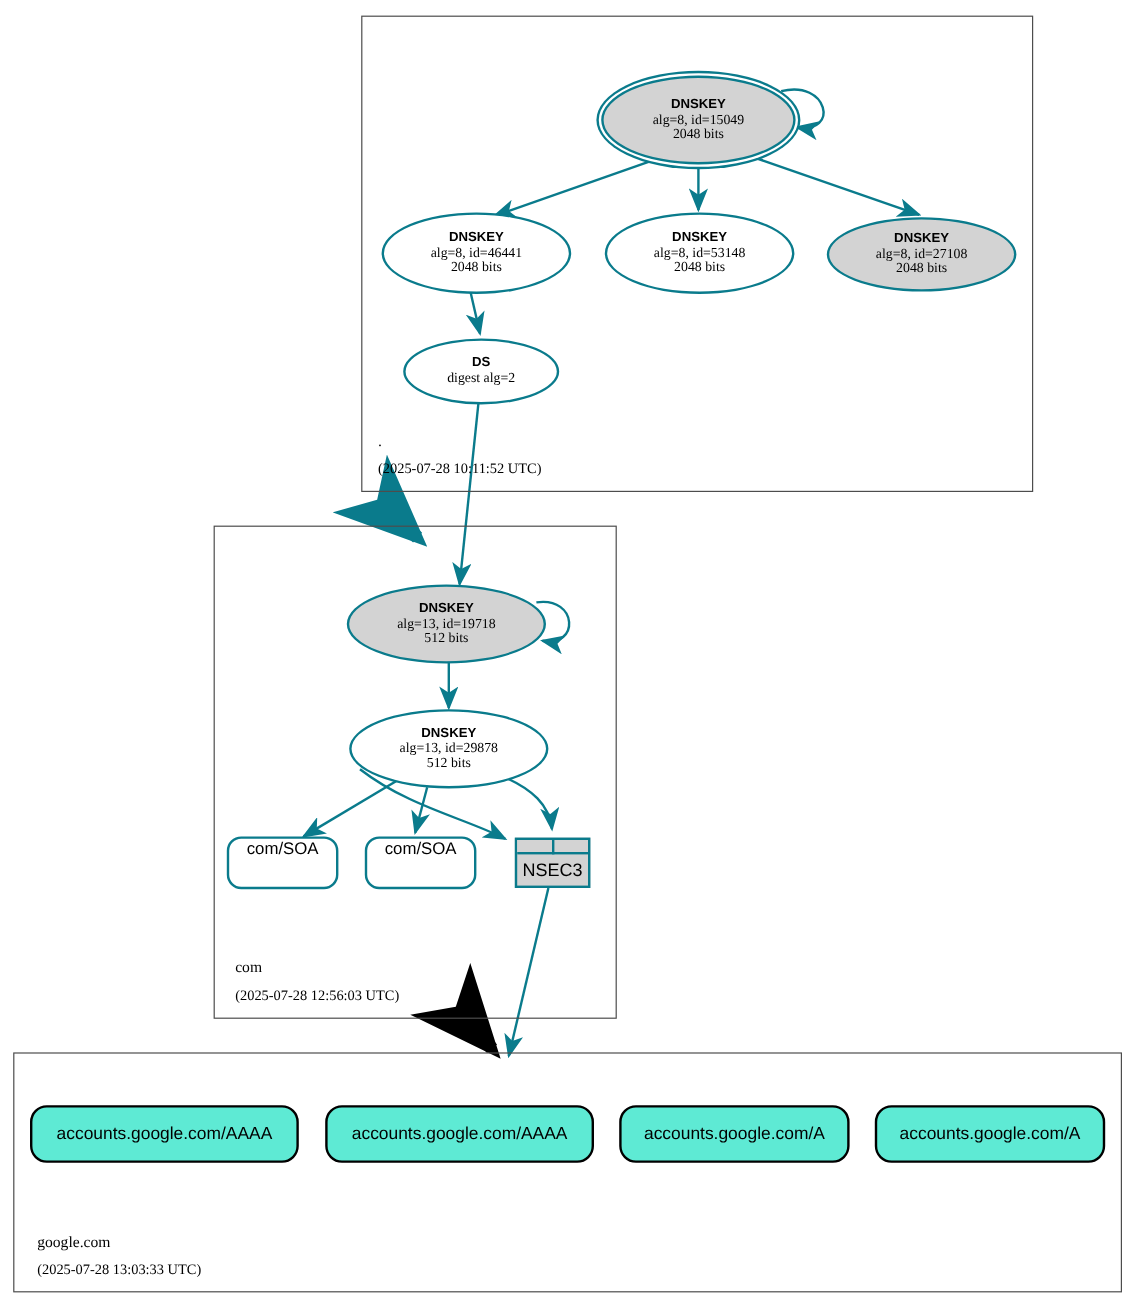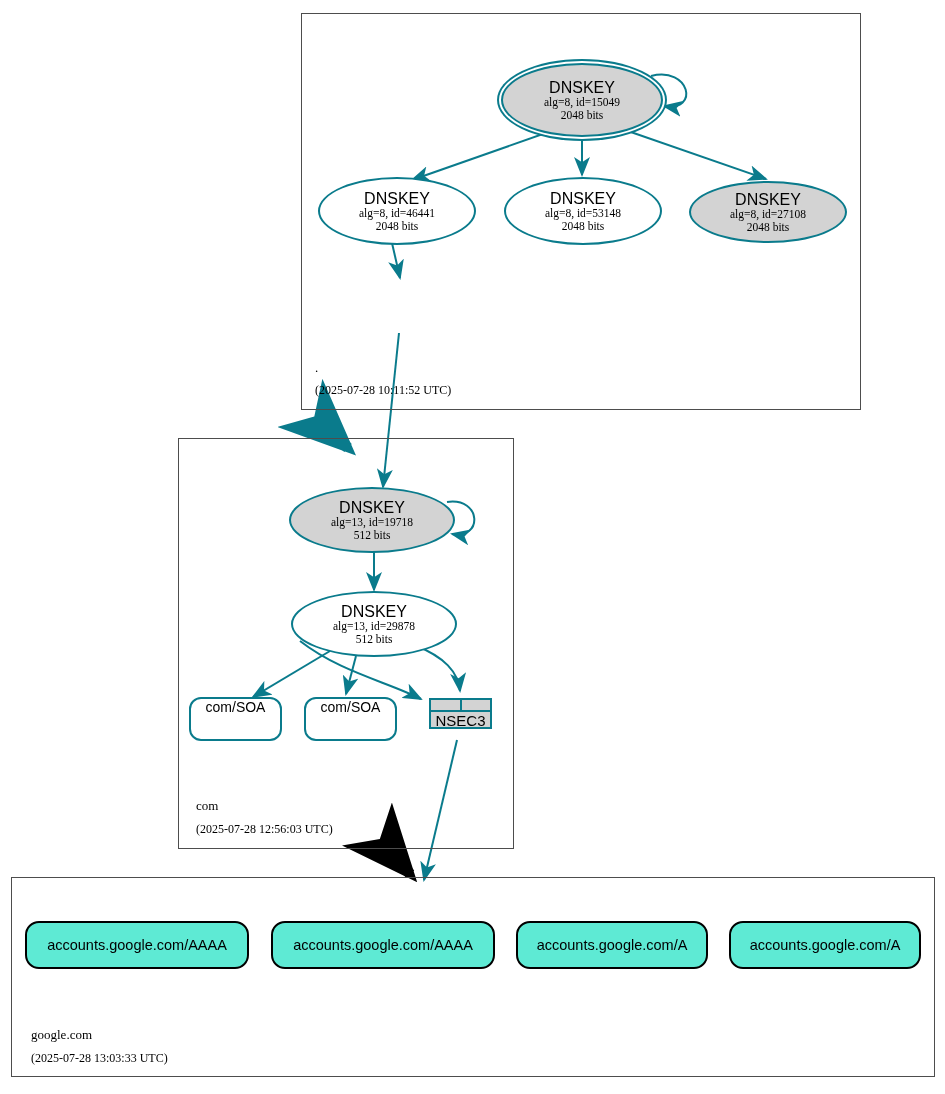--- a/index.html
+++ b/index.html
@@ -57,21 +57,22 @@
     border: 2px solid #0a7b8c;
     border-radius: 50%;
     background: #ffffff;
   }
   .ellipse.filled { background: #d3d3d3; }
   .ellipse.dbl {
     box-shadow: 0 0 0 2px #ffffff, 0 0 0 4px #0a7b8c;
   }
   .t-main {
     font-family: "Liberation Sans", sans-serif;
-    font-size: 16px;
+    font-size: 11px;
+    font-weight: bold;
   }
   .t-sub {
     font-family: "Liberation Serif", serif;
     font-size: 11.5px;
   }
   .rrset-teal {
     position: absolute;
     box-sizing: border-box;
     border: 2px solid #0a7b8c;
     border-radius: 12px;
@@ -235,20 +236,24 @@
     <div class="t-sub">alg=8, id=53148</div>
     <div class="t-sub">2048 bits</div>
   </div>
 
   <div class="node ellipse filled" style="left:689px; top:181px; width:158px; height:62px;">
     <div class="t-main">DNSKEY</div>
     <div class="t-sub">alg=8, id=27108</div>
     <div class="t-sub">2048 bits</div>
   </div>
 
+  <div class="node ellipse" style="left:336px; top:282px; width:130px; height:55px;">
+    <div class="t-main">DS</div>
+    <div class="t-sub">digest alg=2</div>
+  </div>
 
   <div class="node ellipse filled" style="left:289px; top:487px; width:166px; height:66px;">
     <div class="t-main">DNSKEY</div>
     <div class="t-sub">alg=13, id=19718</div>
     <div class="t-sub">512 bits</div>
   </div>
 
   <div class="node ellipse" style="left:291px; top:591px; width:166px; height:66px;">
     <div class="t-main">DNSKEY</div>
     <div class="t-sub">alg=13, id=29878</div>
@@ -256,21 +261,21 @@
   </div>
 
   <div class="rrset-teal" style="left:189px; top:697px; width:93px; height:44px;">
     <span>com/SOA</span>
   </div>
 
   <div class="rrset-teal" style="left:304px; top:697px; width:93px; height:44px;">
     <span>com/SOA</span>
   </div>
 
-  <div class="nsec3" style="left:429px; top:698px; width:63px; height:31px;">
+  <div class="nsec3" style="left:429px; top:698px; width:63px; height:42px;">
     <div class="nsec3-head">
       <div class="nsec3-cell"></div>
       <div class="nsec3-cell"></div>
     </div>
     <div class="nsec3-body">NSEC3</div>
   </div>
 
   <div class="rrset-black" style="left:25px; top:921px; width:224px; height:48px;">
     <span>accounts.google.com/AAAA</span>
   </div>

